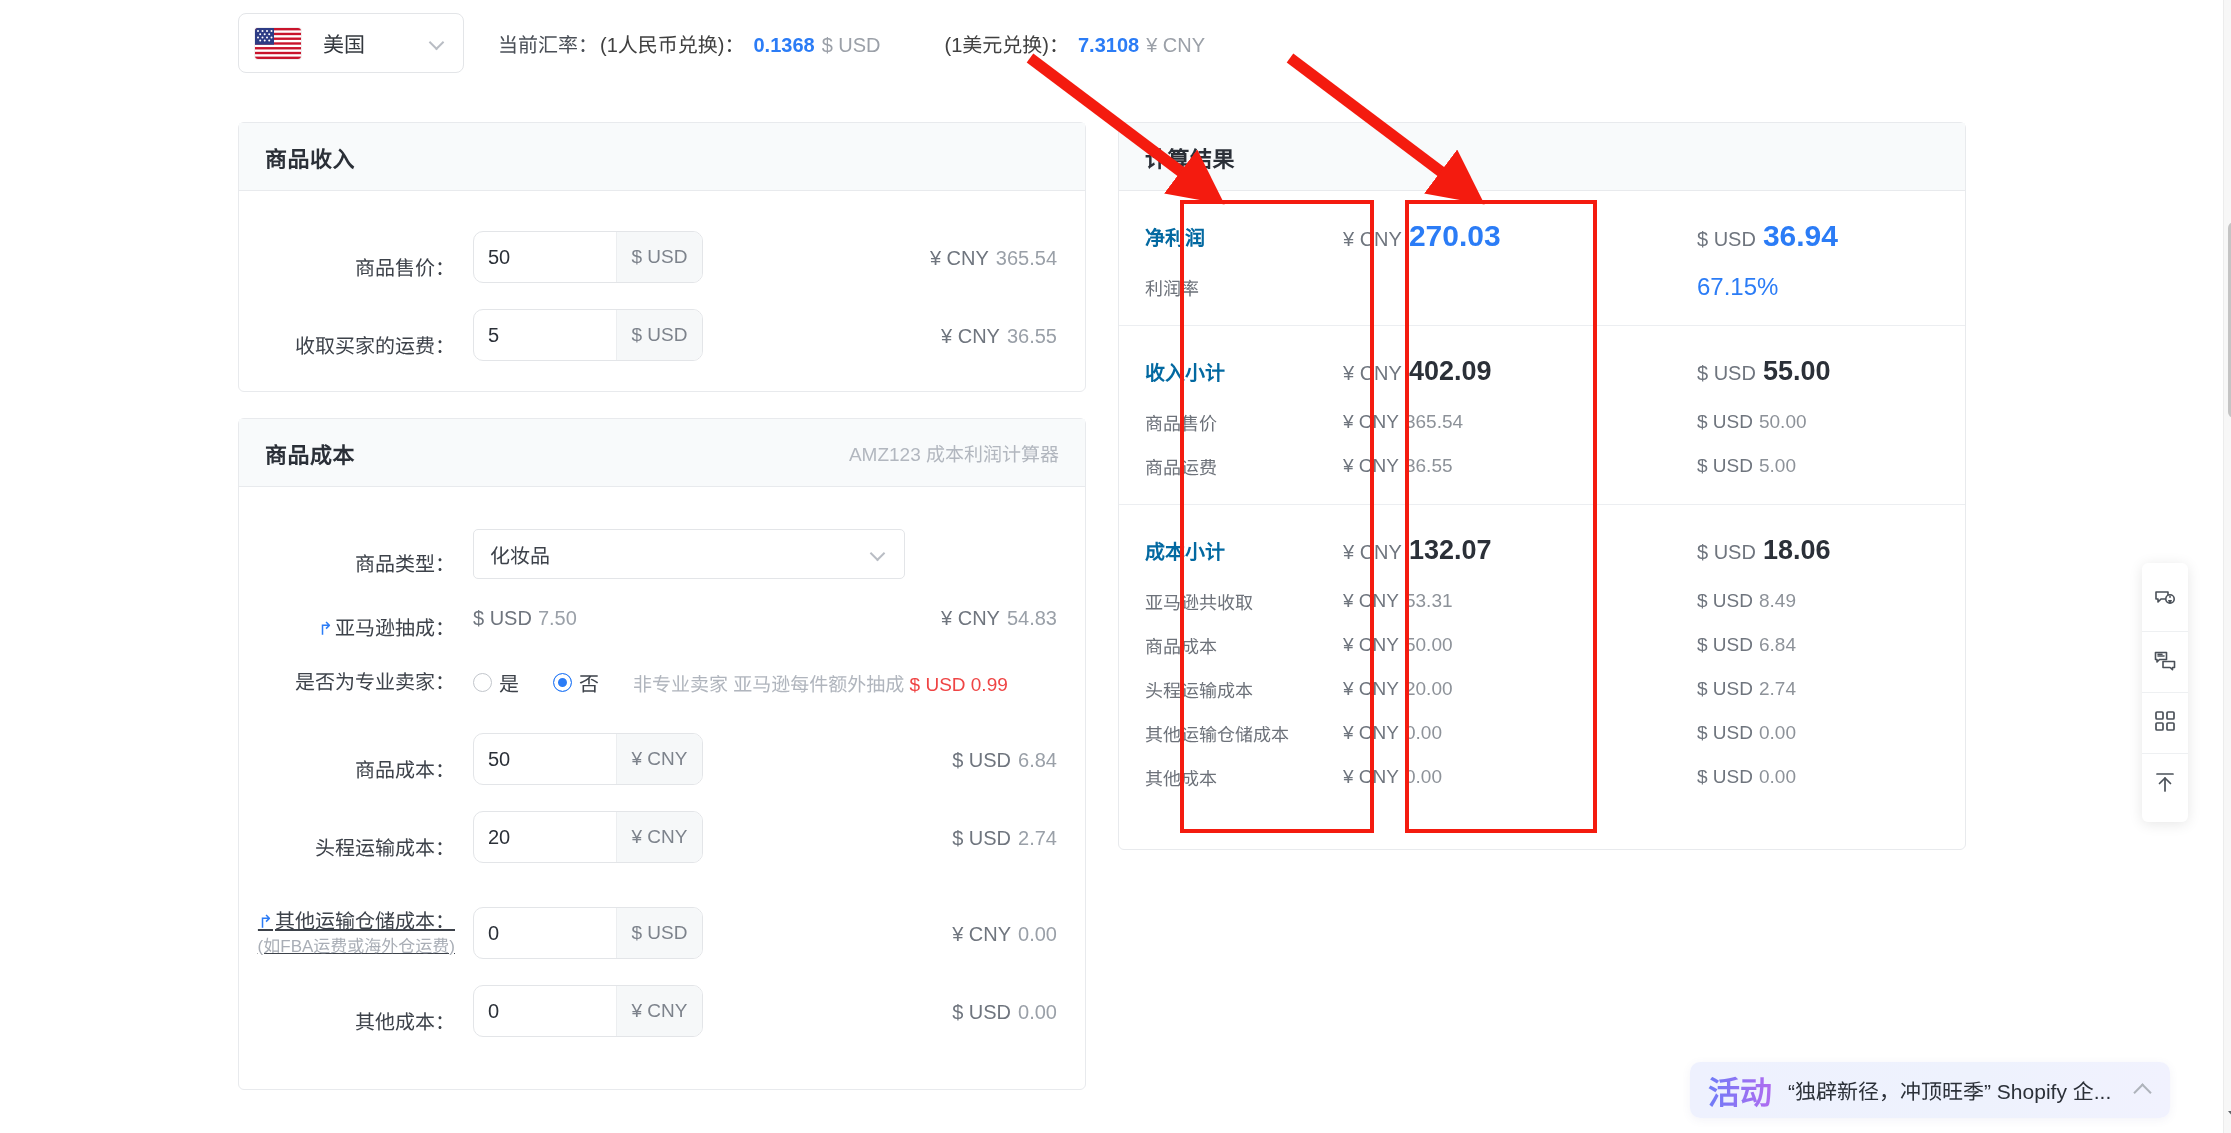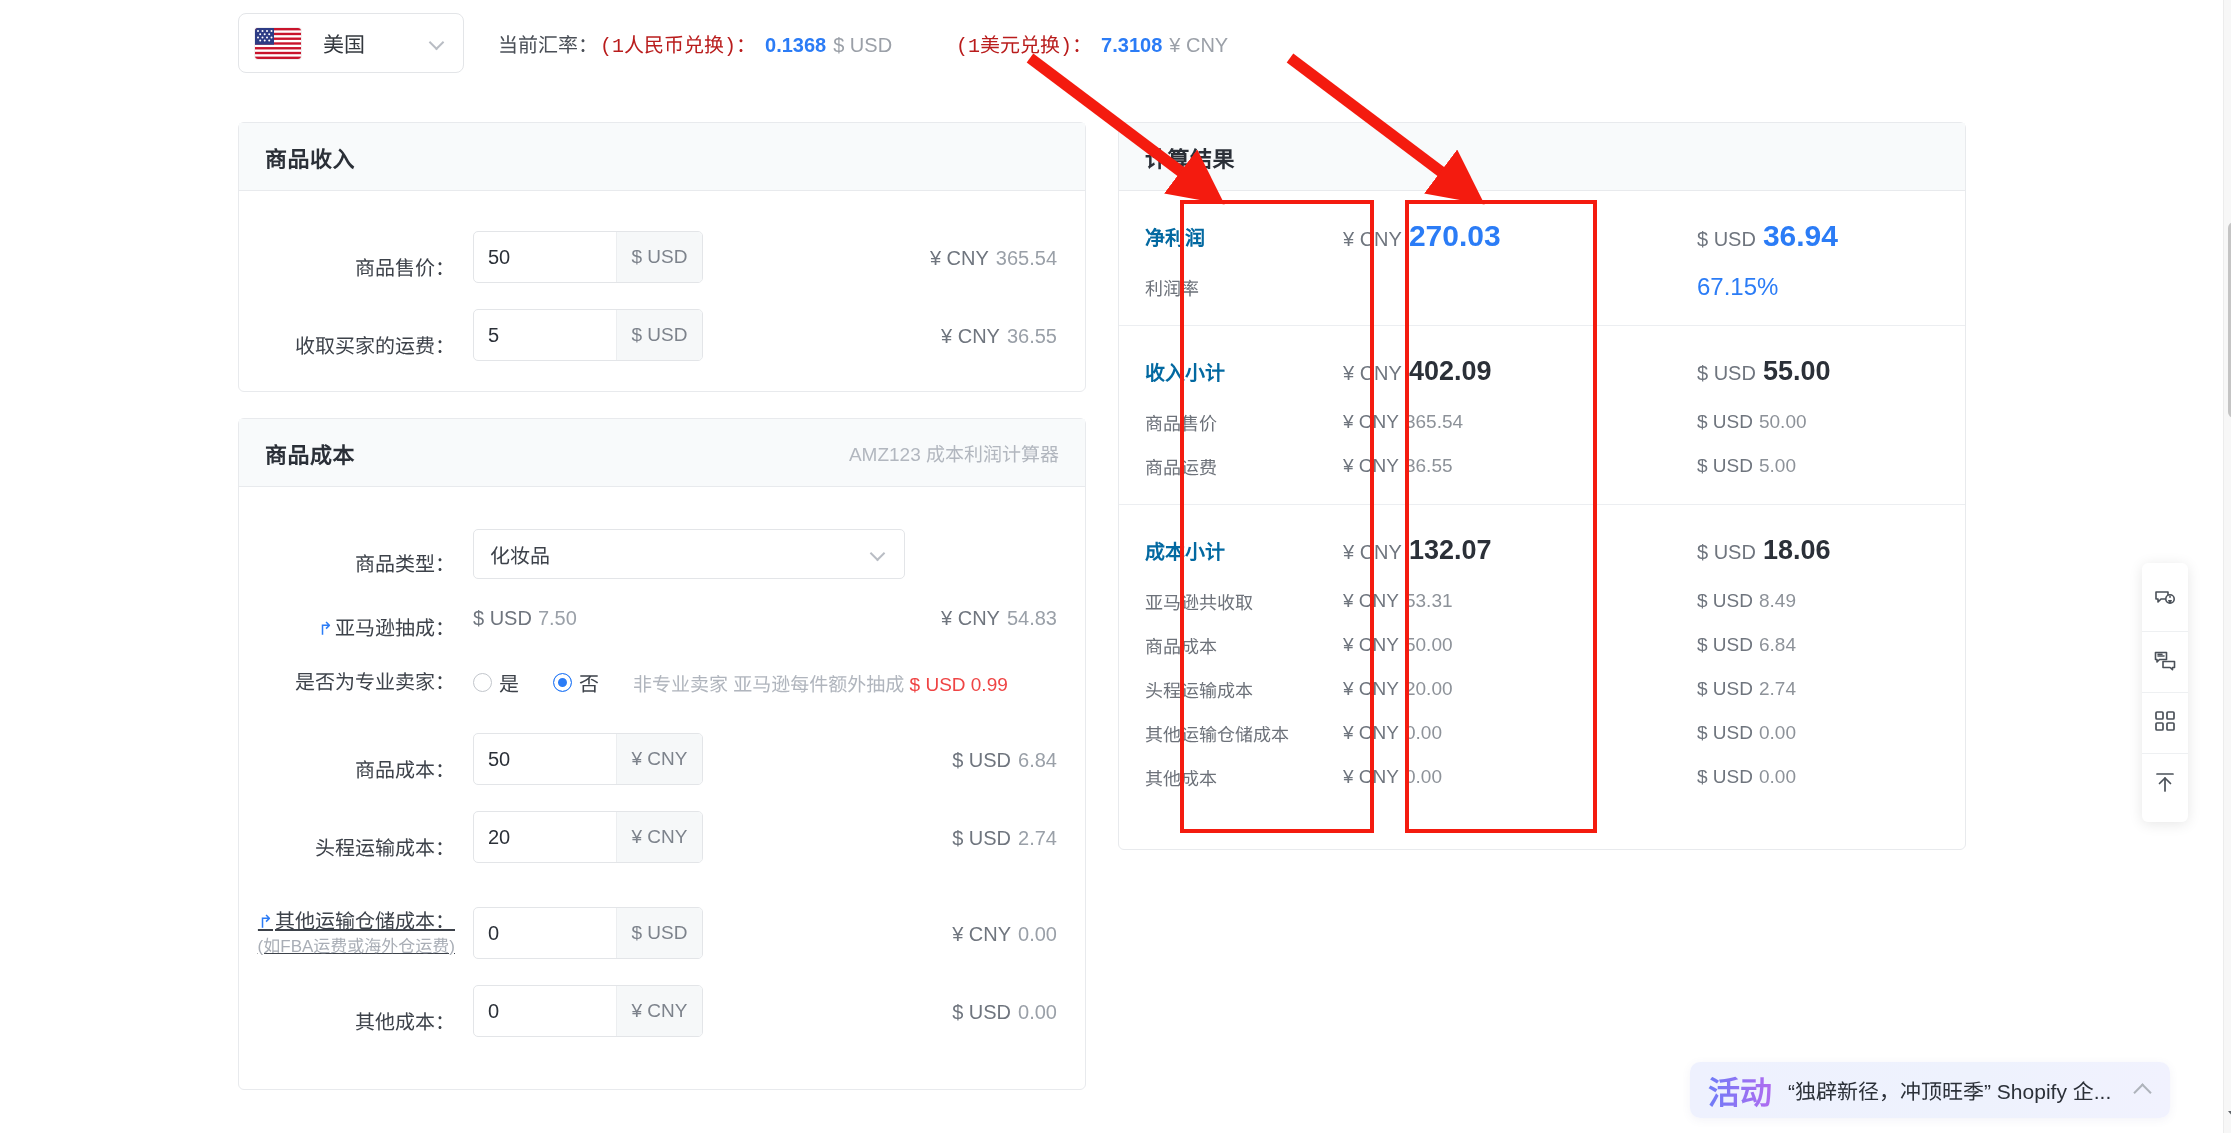--- a/index.html
+++ b/index.html
@@ -88,21 +88,21 @@
     transform: rotate(45deg);
   }
   .rate-group {
     margin-left: 34px;
     display: flex;
     align-items: baseline;
     font-size: 20px;
     white-space: nowrap;
   }
   .rate-label { color: #4a4f57; }
-  .rate-paren { color: #b91c1c; margin-left: 2px; font-family: Liberation Mono, monospace; }
+  .rate-paren { color: #404040; margin-left: 2px; }
   .rate-value { color: #2b7cf6; font-weight: 600; margin: 0 7px 0 9px; }
   .rate-unit { color: #9ba0a8; }
   .rate-group-2 { margin-left: 62px; }
 
   
   .card {
     position: absolute;
     background: #ffffff;
     border: 1px solid #e8eaed;
     border-radius: 6px;
@@ -158,21 +158,21 @@
     color: #2b7cf6;
     font-size: 18px;
     margin-right: 2px;
     cursor: pointer;
   }
   .input-wrap {
     margin-left: 18px;
     width: 228px;
     height: 50px;
     border: 1px solid #e3e5e8;
-    border-radius: 5px;
+    border-radius: 10px;
     display: flex;
     align-items: stretch;
     overflow: hidden;
     background: #fff;
     margin-top: 14px;
   }
   .input-wrap input {
     border: 0;
     outline: 0;
     flex: 1 1 auto;

